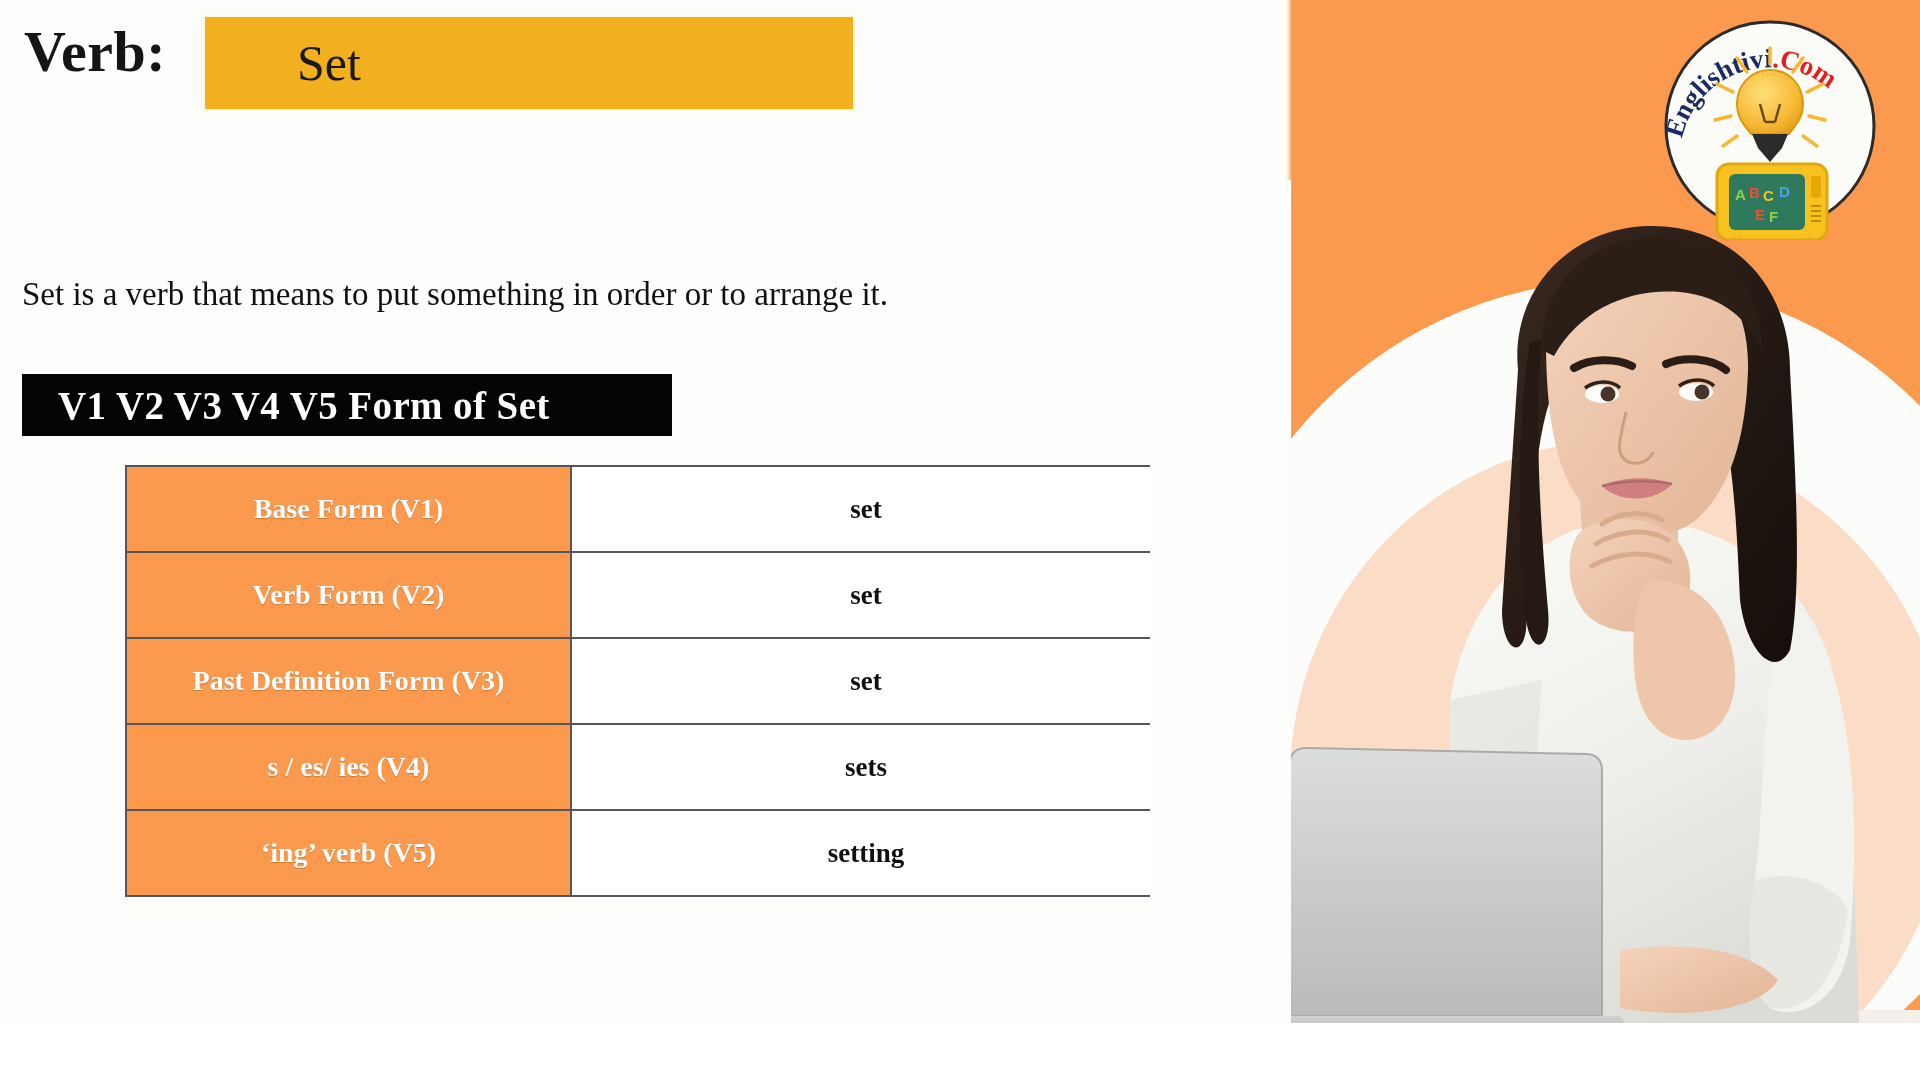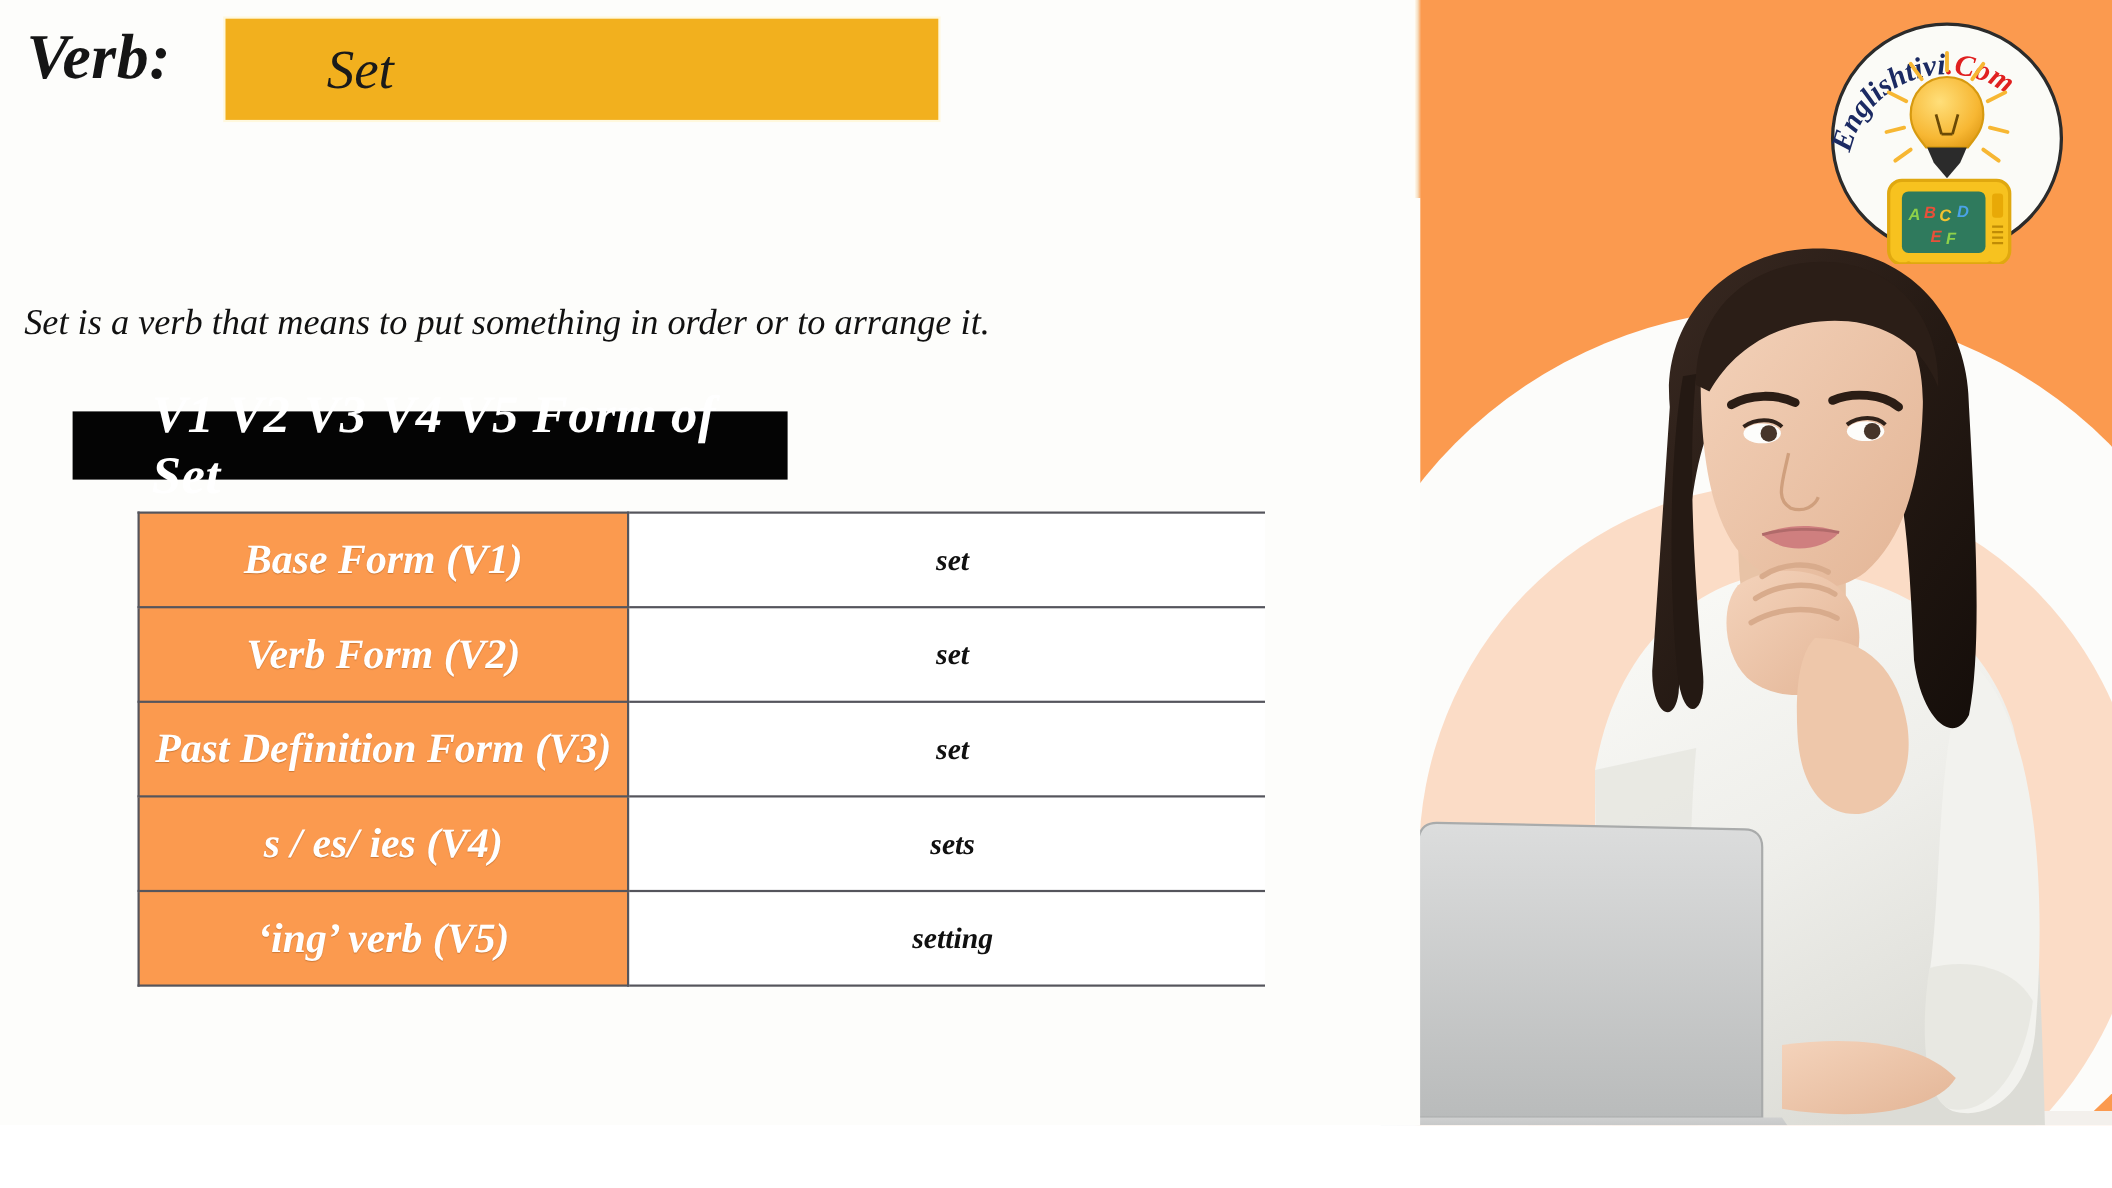--- a/index.html
+++ b/index.html
@@ -9,21 +9,20 @@
   }
   body {
     font-family: "Liberation Serif", serif;
   }
   .page {
     position: relative;
     width: 1920px;
     height: 1023px;
     background: #fdfdfb;
     overflow: hidden;
-    font-style: italic;
   }
 
   
   .orange-panel {
     position: absolute;
     left: 1291px;
     top: 0;
     width: 629px;
     height: 1080px;
     background: #fb9a4f;
@@ -89,23 +88,22 @@
     width: 456px;
     height: 72px;
     padding-left: 28px;
     font-size: 35px;
   }
   .banner-forms {
     left: 22px;
     top: 374px;
     width: 650px;
     height: 62px;
-    padding-left: 72px;
-    font-size: 48px;
-    margin-left: 44px;
+    padding-left: 36px;
+    font-size: 39px;
   }
 
   
   .definition-text {
     position: absolute;
     left: 22px;
     top: 263px;
     width: 1100px;
     font-size: 33px;
     color: #111111;
@@ -127,21 +125,21 @@
     height: 86px;
     text-align: center;
     vertical-align: middle;
     box-sizing: border-box;
   }
   .forms-table td.label-cell {
     width: 445px;
     background: #fb9a4f;
     color: #ffffff;
     font-weight: bold;
-    font-size: 38px;
+    font-size: 28px;
     text-shadow: 0 1px 1px rgba(120,60,10,0.35);
   }
   .forms-table td.value-cell {
     background: #ffffff;
     color: #101010;
     font-weight: bold;
     font-size: 27px;
   }
 
   

